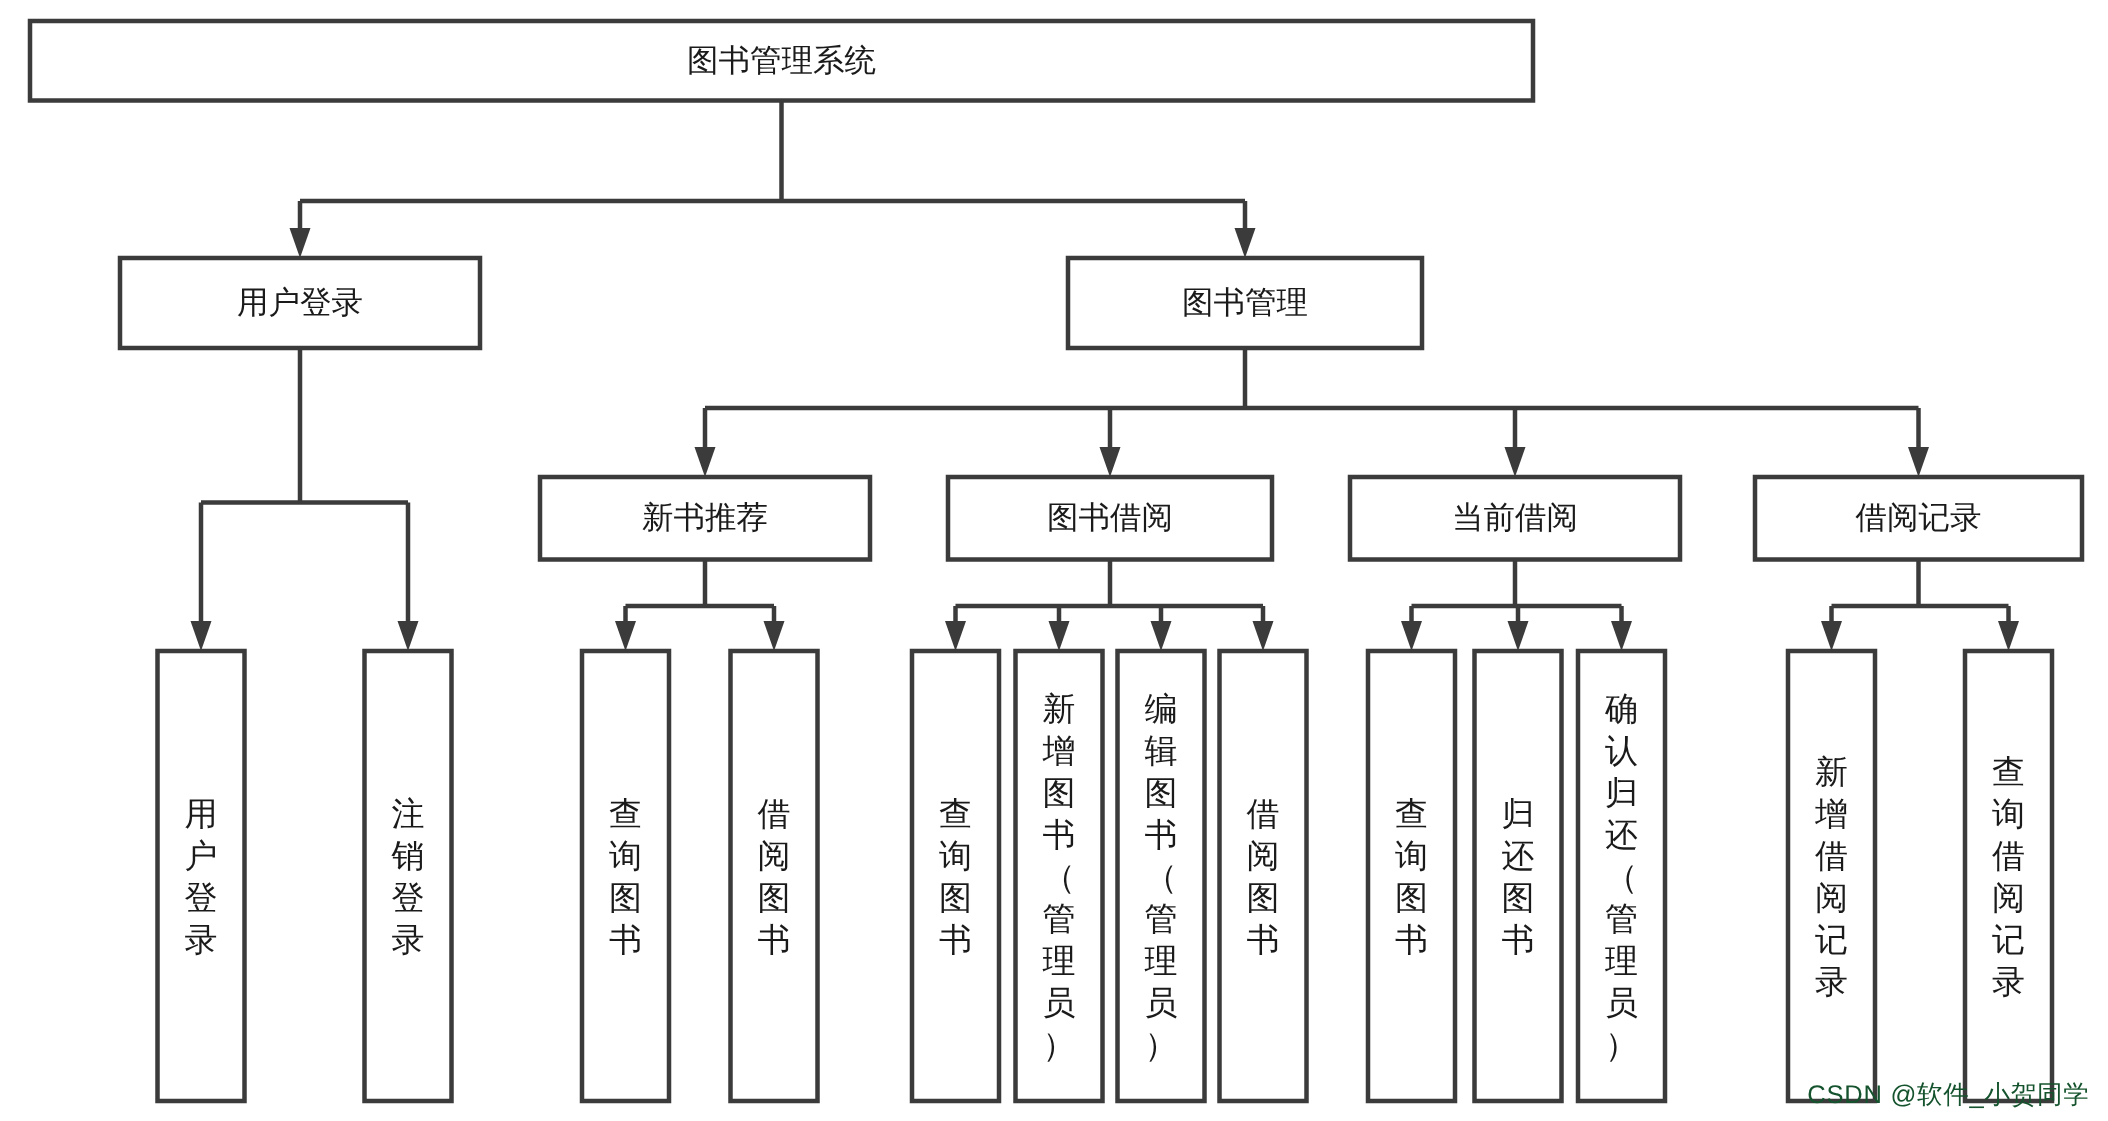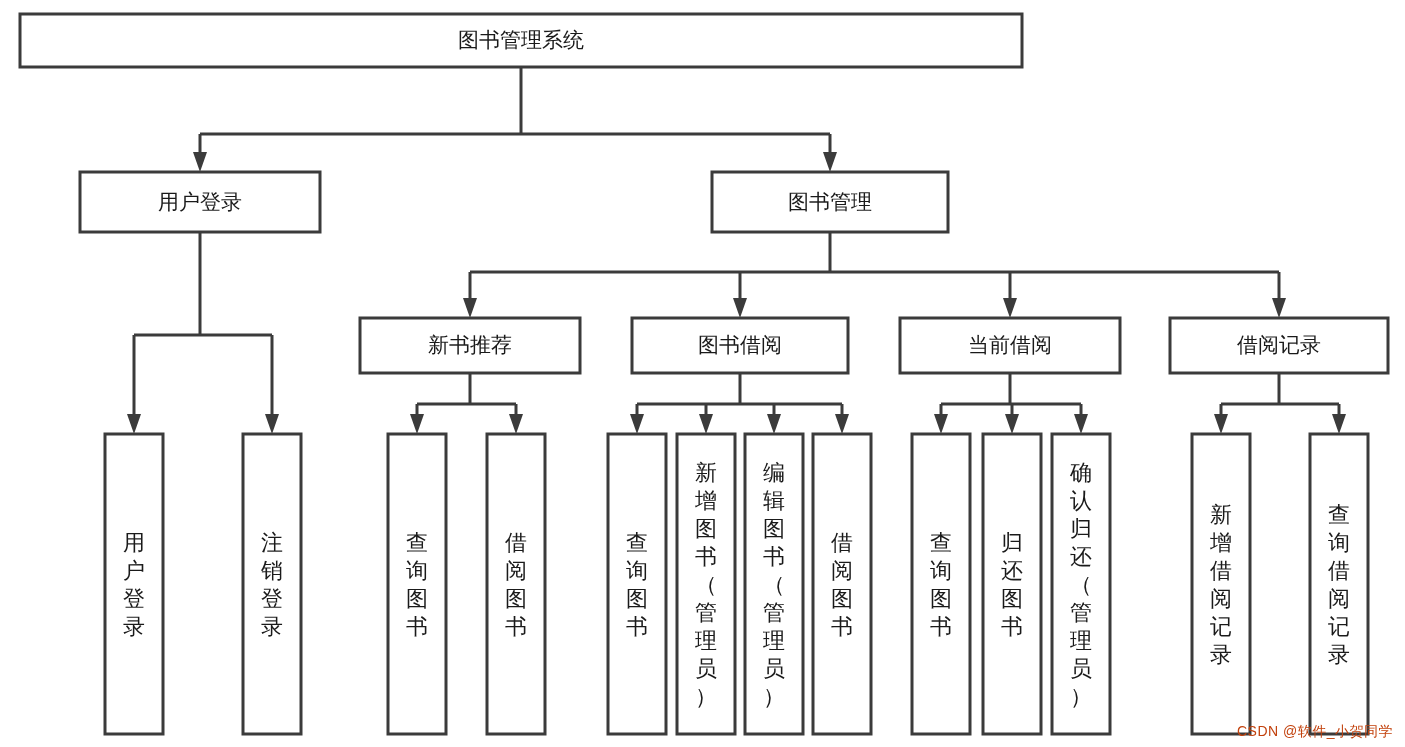--- a/index.html
+++ b/index.html
@@ -52,22 +52,22 @@
     font-family: "Liberation Sans", "DejaVu Sans", sans-serif;
     font-size: 22px;
     fill: #1a1a1a;
     text-anchor: middle;
   }
   .watermark-text {
     position: absolute;
     right: 12px;
     bottom: 6px;
     font-family: "Liberation Sans", "DejaVu Sans", sans-serif;
-    font-size: 14px;
-    color: #c2410c;
+    font-size: 17px;
+    color: #14532d;
     white-space: nowrap;
     letter-spacing: 0.5px;
   }
 </style>
 </head>
 <body>
 
 <div id="diagram-root">
   <svg class="diagram-canvas" viewBox="0 0 1405 747">
     <defs>

